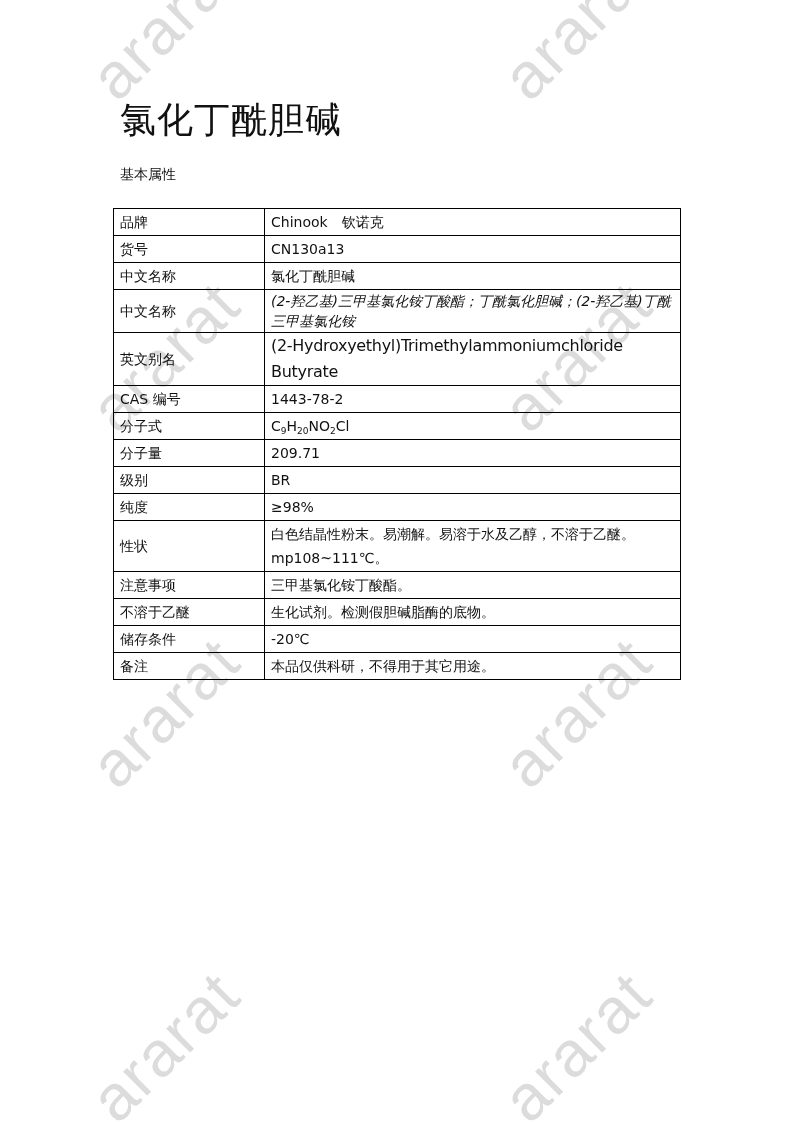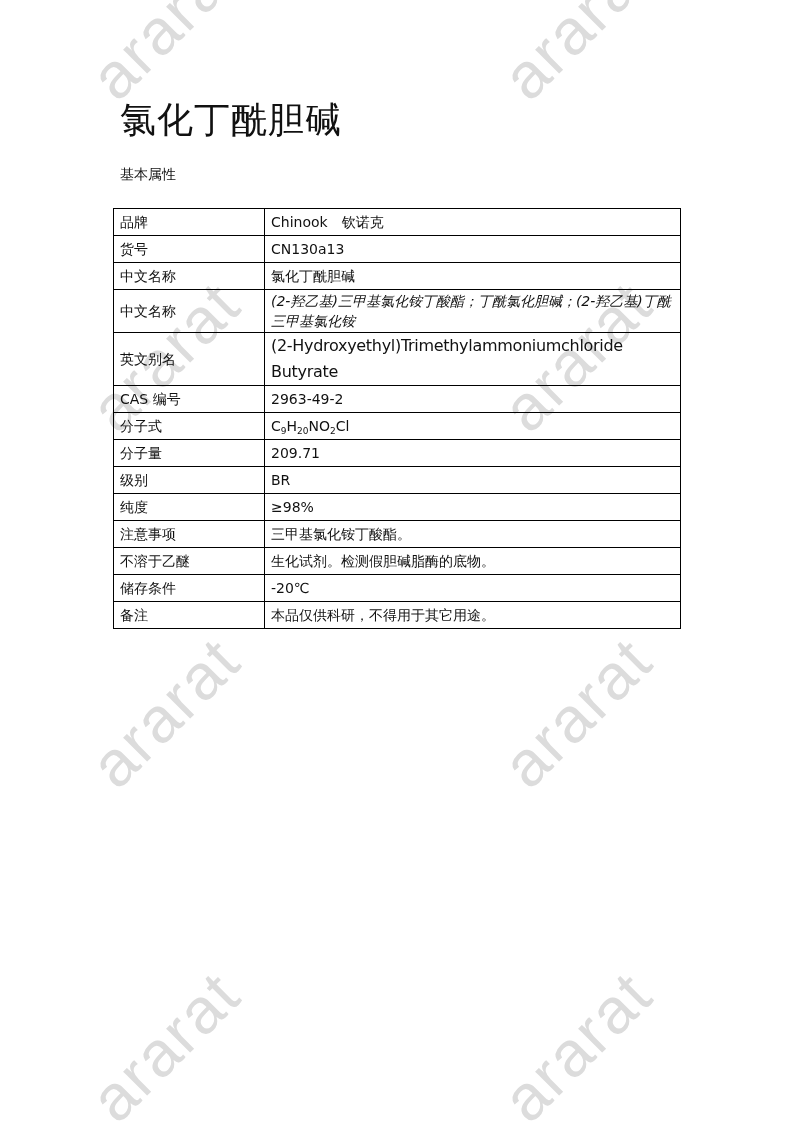--- a/index.html
+++ b/index.html
@@ -50,37 +50,41 @@
     <tr>
       <td class="k">中文名称</td>
       <td class="v" style="line-height:20px; padding-top:1px; padding-bottom:1px;font-style:italic;">(2-羟乙基)三甲基氯化铵丁酸酯；丁酰氯化胆碱；(2-羟乙基)丁酰三甲基氯化铵</td>
     </tr>
     <tr>
       <td class="k">英文别名</td>
       <td class="v" style="font-size:16px; letter-spacing:-0.3px;">(2-Hydroxyethyl)Trimethylammoniumchloride Butyrate</td>
     </tr>
     <tr>
       <td class="k">CAS 编号</td>
-      <td class="v">2963-49-2</td>
+      <td class="v">1443-78-2</td>
     </tr>
     <tr>
       <td class="k">分子式</td>
       <td class="v"><span>C</span><sub>9</sub><span>H</span><sub>20</sub><span>NO</span><sub>2</sub><span>Cl</span></td>
     </tr>
     <tr>
       <td class="k">分子量</td>
       <td class="v">209.71</td>
     </tr>
     <tr>
       <td class="k">级别</td>
       <td class="v">BR</td>
     </tr>
     <tr>
       <td class="k">纯度</td>
       <td class="v">≥98%</td>
+    </tr>
+    <tr>
+      <td class="k">性状</td>
+      <td class="v" style="line-height:24px; padding-top:1px; padding-bottom:1px;">白色结晶性粉末。易潮解。易溶于水及乙醇，不溶于乙醚。mp108~111℃。</td>
     </tr>
     <tr>
       <td class="k">注意事项</td>
       <td class="v">三甲基氯化铵丁酸酯。</td>
     </tr>
     <tr>
       <td class="k">不溶于乙醚</td>
       <td class="v">生化试剂。检测假胆碱脂酶的底物。</td>
     </tr>
     <tr>

